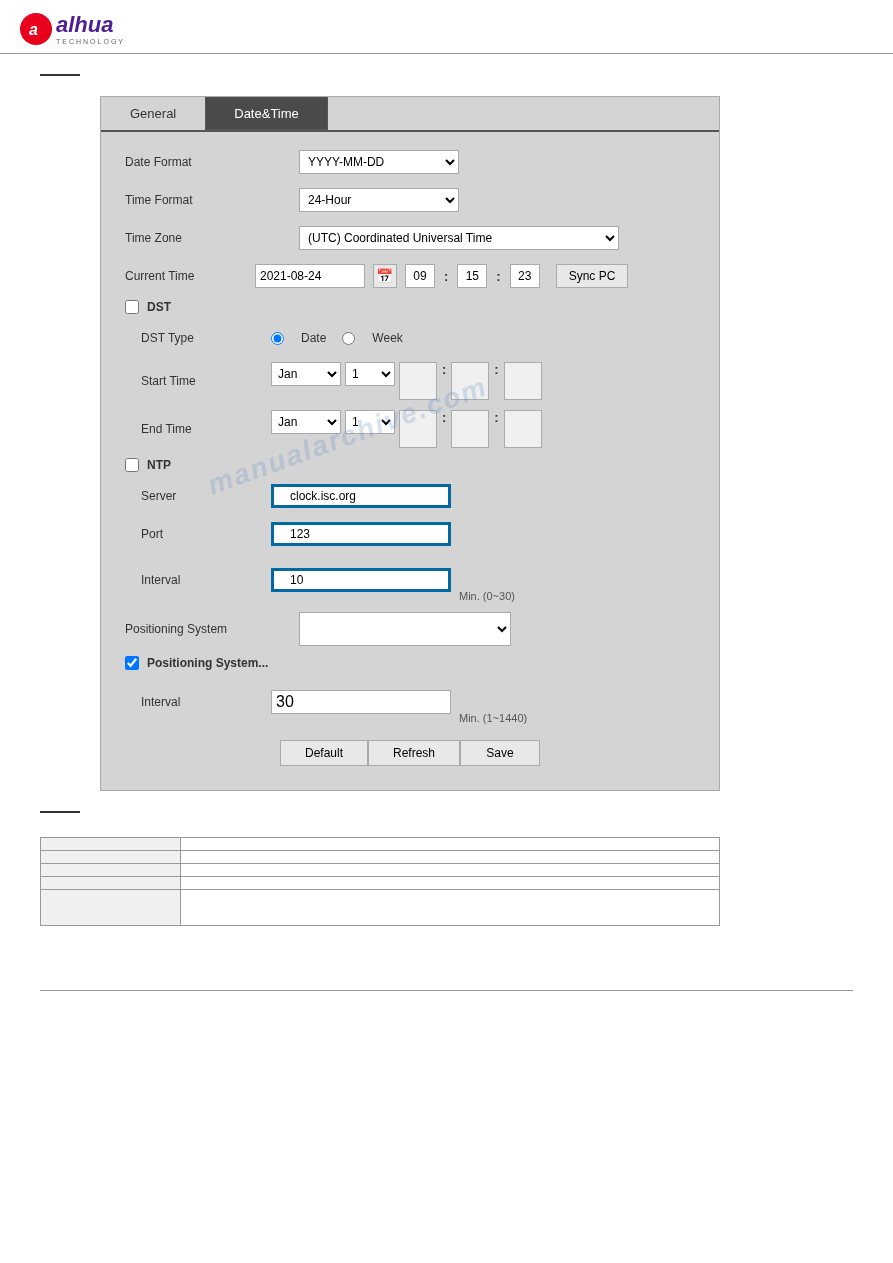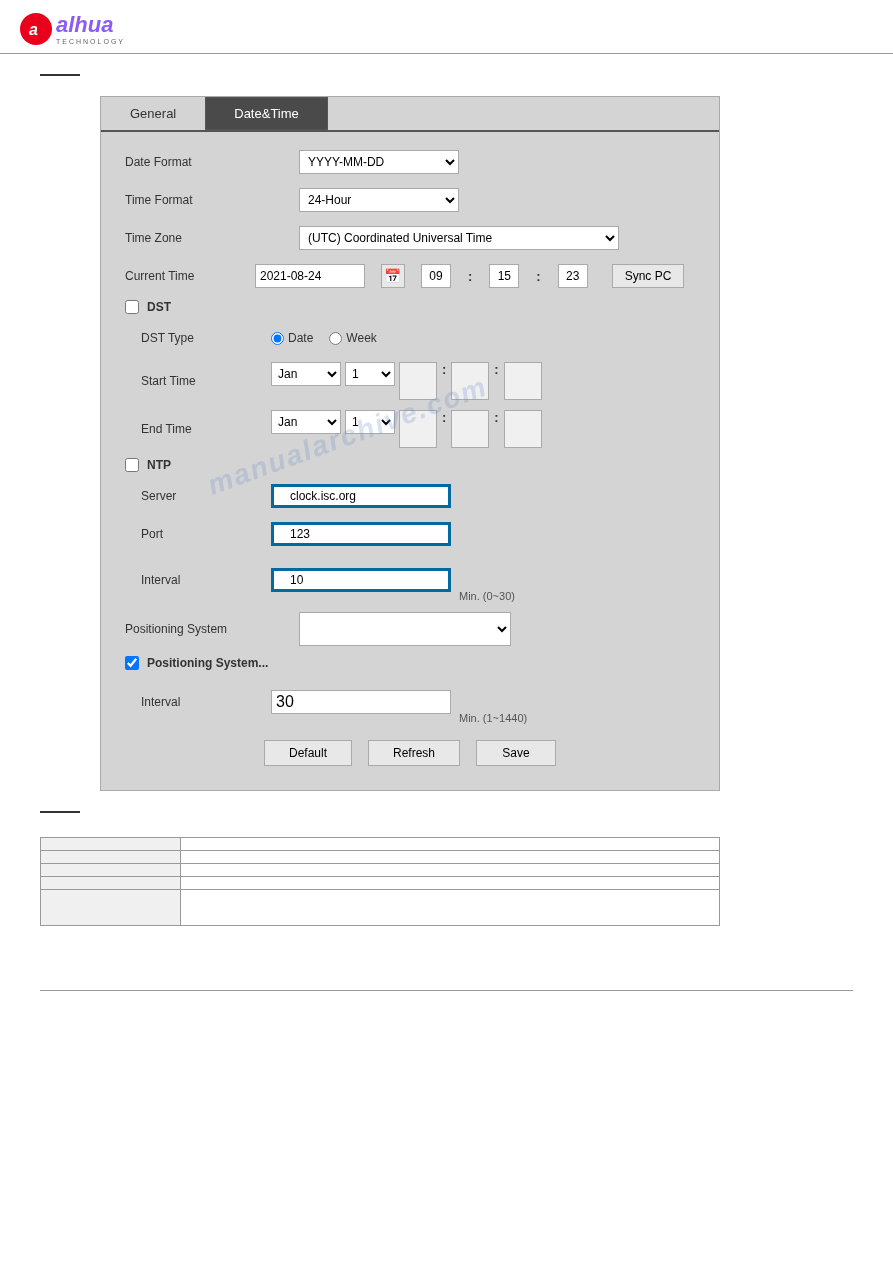--- a/index.html
+++ b/index.html
@@ -116,21 +116,21 @@
     }
 
     .select-timezone {
       width: 320px;
     }
 
     
     .time-group {
       display: flex;
       align-items: center;
-      gap: 16px;
+      gap: 8px;
     }
 
     .date-input {
       width: 110px;
       font-size: 12px;
       padding: 2px 4px;
       border: 1px solid #aaa;
       background: #fff;
       height: 24px;
     }
@@ -210,20 +210,21 @@
       align-items: center;
       gap: 4px;
     }
 
     .radio-item input[type="radio"] {
       cursor: pointer;
     }
 
     .radio-label {
       font-size: 12px;
+      margin-left: 13px;
     }
 
     
     .dst-time-group {
       display: flex;
       align-items: flex-start;
       gap: 4px;
     }
 
     .dst-select {
@@ -293,21 +294,20 @@
       padding: 6px 4px;
       border: 1px solid #aaa;
       background: #fff;
       height: 24px;
     }
 
     
     .btn-row {
       display: flex;
       justify-content: center;
-      gap: 16px;
       margin-top: 16px;
     }
 
     .btn {
       padding: 5px 24px;
       font-size: 12px;
       background: #e8e8e8;
       border: 1px solid #aaa;
       cursor: pointer;
       min-width: 80px;
@@ -364,21 +364,21 @@
 
 <div class="header">
   <div class="logo">
     <div class="logo-circle">
       <svg width="28" height="28" viewBox="0 0 28 28">
         <circle cx="14" cy="14" r="13" fill="#e8001c"></circle>
         <text x="7" y="20" font-family="Arial" font-size="16" font-style="italic" font-weight="bold" fill="white">a</text>
       </svg>
     </div>
     <div>
-      <span style="font-size:22px;font-weight:bold;font-style:italic;color:#8b5cf6;">alhua</span>
+      <span style="font-size:22px;font-weight:bold;font-style:italic;color:#4c1d95;">alhua</span>
       <span style="display:block;font-size:7px;color:#666;letter-spacing:2px;">TECHNOLOGY</span>
     </div>
   </div>
 </div>
 
 <div class="page-content">
 
   <div class="section-line"></div>
 
   <div class="panel" style="margin-left:60px;">

